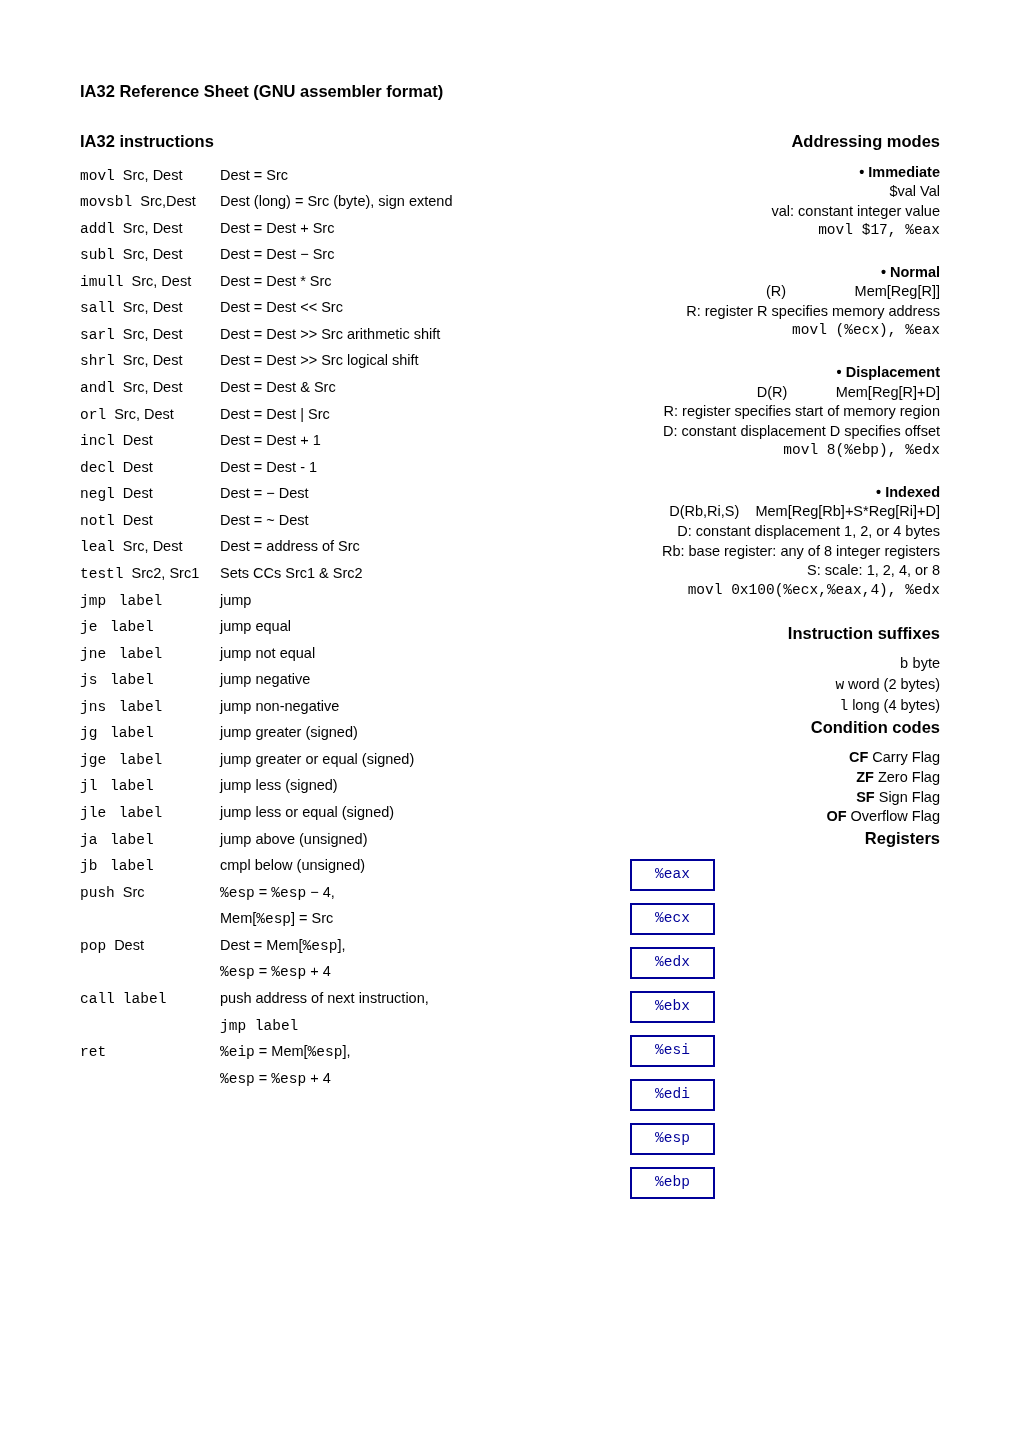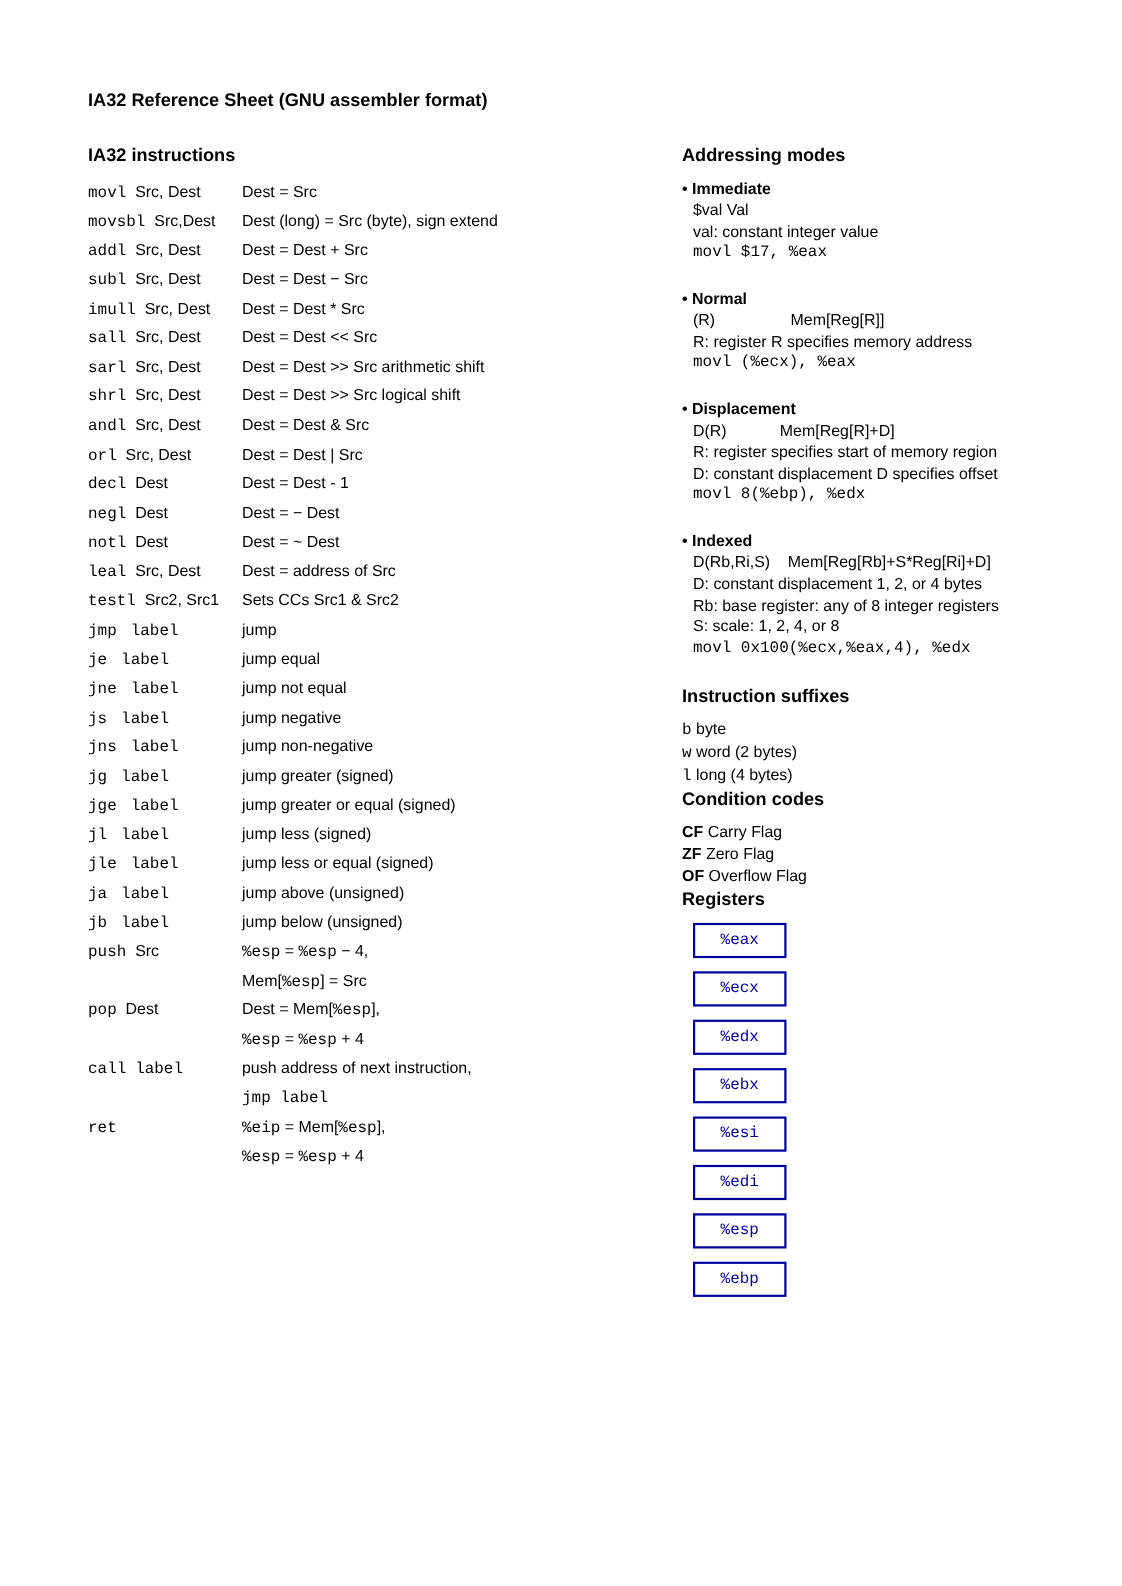--- a/index.html
+++ b/index.html
@@ -21,21 +21,21 @@
   h2 {
     font-size: 16.5px;
     font-weight: 700;
     margin: 0 0 10px 0;
   }
   .cols {
     display: flex;
     gap: 60px;
   }
   .left  { flex: 0 0 480px; }
-  .right { flex: 1 1 auto; }
+  .right { flex: 1 1 auto; text-align: right; }
   .tt { font-family: "Courier New", Courier, monospace; }
   table.instr { border-collapse: collapse; width: 100%; }
   table.instr td { padding: 3px 0; vertical-align: top; }
   table.instr td.c1 { width: 140px; white-space: nowrap; }
   table.instr td.c1 .tt { margin-right: 4px; }
   .sect { margin-bottom: 22px; }
   .indent { margin-left: 10px; }
   .bullet { margin-left: 0; }
   .bullet::before { content: "• "; font-weight: 700; }
   ul.plain { list-style: none; padding: 0; margin: 0; }
@@ -99,20 +99,24 @@
           </tr>
           <tr>
             <td class="c1"><span class="tt">andl</span><span> Src, Dest</span></td>
             <td>Dest = Dest &amp; Src</td>
           </tr>
           <tr>
             <td class="c1"><span class="tt">orl</span><span> Src, Dest</span></td>
             <td>Dest = Dest | Src</td>
           </tr>
           <tr>
+            <td class="c1"><span class="tt">incl</span><span> Dest</span></td>
+            <td>Dest = Dest + 1</td>
+          </tr>
+          <tr>
             <td class="c1"><span class="tt">decl</span><span> Dest</span></td>
             <td>Dest = Dest - 1</td>
           </tr>
           <tr>
             <td class="c1"><span class="tt">negl</span><span> Dest</span></td>
             <td>Dest = − Dest</td>
           </tr>
           <tr>
             <td class="c1"><span class="tt">notl</span><span> Dest</span></td>
             <td>Dest = ~ Dest</td>
@@ -160,21 +164,21 @@
           <tr>
             <td class="c1"><span class="tt">jle</span><span class="tt"> label</span></td>
             <td>jump less or equal (signed)</td>
           </tr>
           <tr>
             <td class="c1"><span class="tt">ja</span><span class="tt"> label</span></td>
             <td>jump above (unsigned)</td>
           </tr>
           <tr>
             <td class="c1"><span class="tt">jb</span><span class="tt"> label</span></td>
-            <td>jump below (unsigned)</td>
+            <td>cmpl below (unsigned)</td>
           </tr>
         </tbody>
 
       <tbody>
           <tr>
         <td class="c1"><span class="tt">push</span> <span>Src</span></td>
         <td><span class="tt">%esp</span><span> = </span><span class="tt">%esp</span><span> − 4,</span></td>
       </tr>
       <tr>
             <td class="c1"></td>
@@ -249,20 +253,21 @@
     <ul class="plain sect" id="suffix-list">
         <li><span class="tt">b</span><span>   byte</span></li>
         <li><span class="tt">w</span><span>   word (2 bytes)</span></li>
         <li><span class="tt">l</span><span>   long (4 bytes)</span></li>
       </ul>
 
     <h2>Condition codes</h2>
     <ul class="plain sect" id="cc-list">
         <li><b>CF</b><span>  Carry Flag</span></li>
         <li><b>ZF</b><span>  Zero Flag</span></li>
+        <li><b>SF</b><span>  Sign Flag</span></li>
         <li><b>OF</b><span>  Overflow Flag</span></li>
       </ul>
 
     <h2>Registers</h2>
     <div class="regs" id="regs">
         <div class="regbox">%eax</div>
         <div class="regbox">%ecx</div>
         <div class="regbox">%edx</div>
         <div class="regbox">%ebx</div>
         <div class="regbox">%esi</div>

